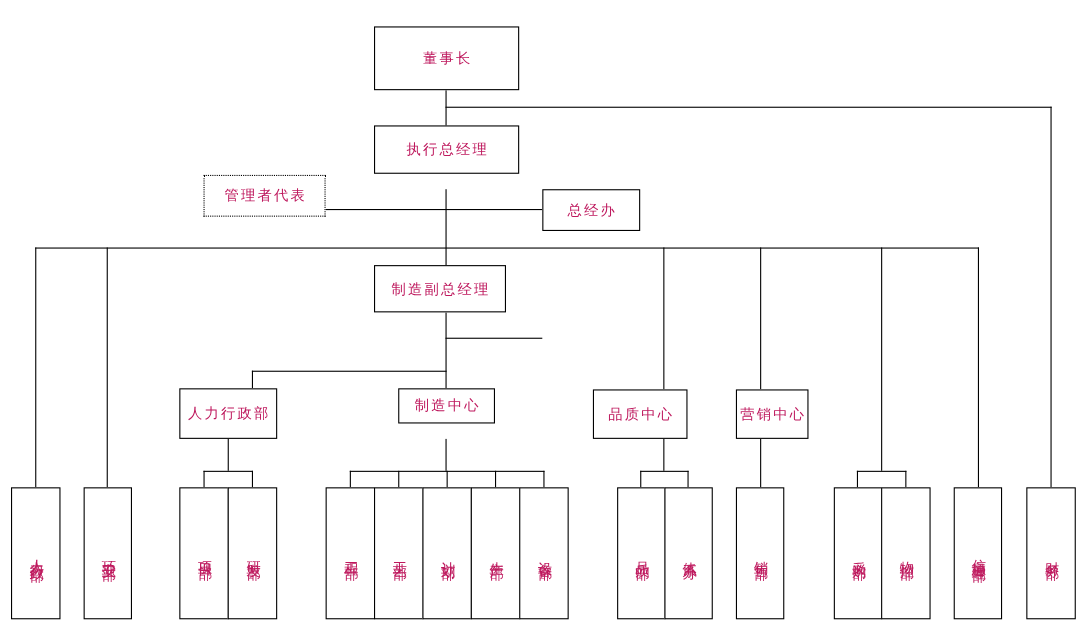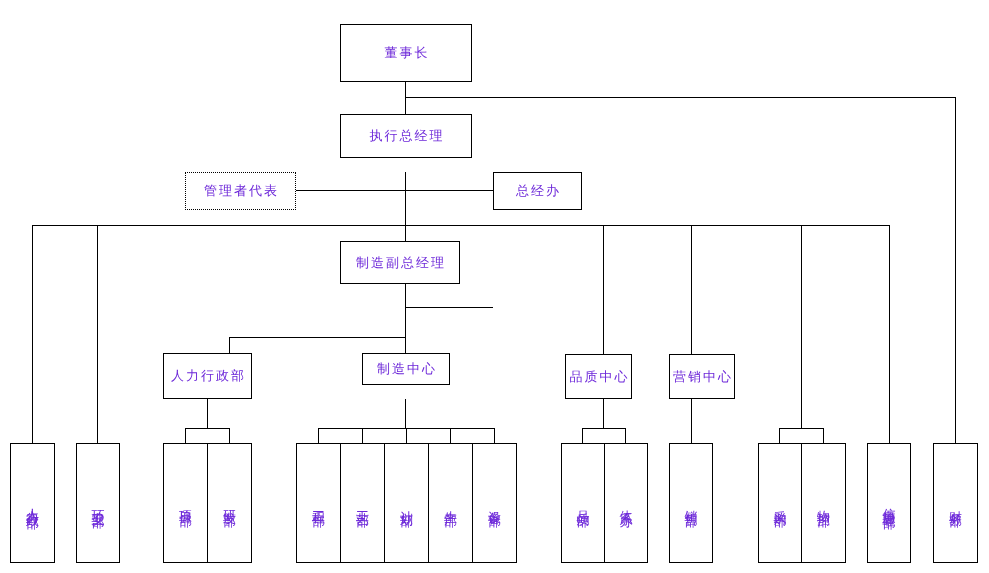--- a/index.html
+++ b/index.html
@@ -1,21 +1,21 @@
 <!DOCTYPE html>
 <html><head>
 <meta charset="utf-8">
 <style>
   html,body{margin:0;padding:0;background:#ffffff;}
   .canvas{
     position:relative;
     width:989px;height:573px;
     background:#ffffff;
     font-family:"DejaVu Sans","Liberation Sans",sans-serif;
-    color:#6d28d9;
+    color:#be185d;
     overflow:hidden;
     text-align:right;
   }
   .box{
     position:absolute;
     box-sizing:border-box;
     border:1px solid #000000;
     background:#ffffff;
     display:flex;align-items:center;justify-content:center;
     font-size:13px;
@@ -75,26 +75,26 @@
   <div class="hline" style="left:582px;top:428px;width:44px"></div>
   <div class="vline" style="left:582px;top:428px;height:15px"></div>
   <div class="vline" style="left:625px;top:428px;height:15px"></div>
   <div class="vline" style="left:691px;top:399px;height:44px"></div>
   <div class="hline" style="left:779px;top:428px;width:45px"></div>
   <div class="vline" style="left:779px;top:428px;height:15px"></div>
   <div class="vline" style="left:823px;top:428px;height:15px"></div>
 
   <div class="box" style="left:340px;top:24px;width:132px;height:58px">董事长</div>
   <div class="box" style="left:340px;top:114px;width:132px;height:44px">执行总经理</div>
-  <div class="box dashed" style="left:185px;top:172px;width:111px;height:38px">管理者代表</div>
+  <div class="box dashed" style="left:185px;top:159px;width:111px;height:38px">管理者代表</div>
   <div class="box" style="left:493px;top:172px;width:89px;height:38px">总经办</div>
   <div class="box" style="left:340px;top:241px;width:120px;height:43px">制造副总经理</div>
   <div class="box" style="left:163px;top:353px;width:89px;height:46px">人力行政部</div>
   <div class="box" style="left:362px;top:353px;width:88px;height:32px">制造中心</div>
-  <div class="box" style="left:565px;top:354px;width:67px;height:45px">品质中心</div>
+  <div class="box" style="left:539px;top:354px;width:86px;height:45px">品质中心</div>
   <div class="box" style="left:669px;top:354px;width:66px;height:45px">营销中心</div>
 
   <div class="box vbox" style="left:10px;top:443px;width:45px;height:120px">
       <span>人力行政部</span>
     </div>
   <div class="box vbox" style="left:76px;top:443px;width:44px;height:120px">
       <span>环安卫部</span>
     </div>
   <div class="box vbox" style="left:163px;top:443px;width:45px;height:120px">
       <span>项目部</span>

